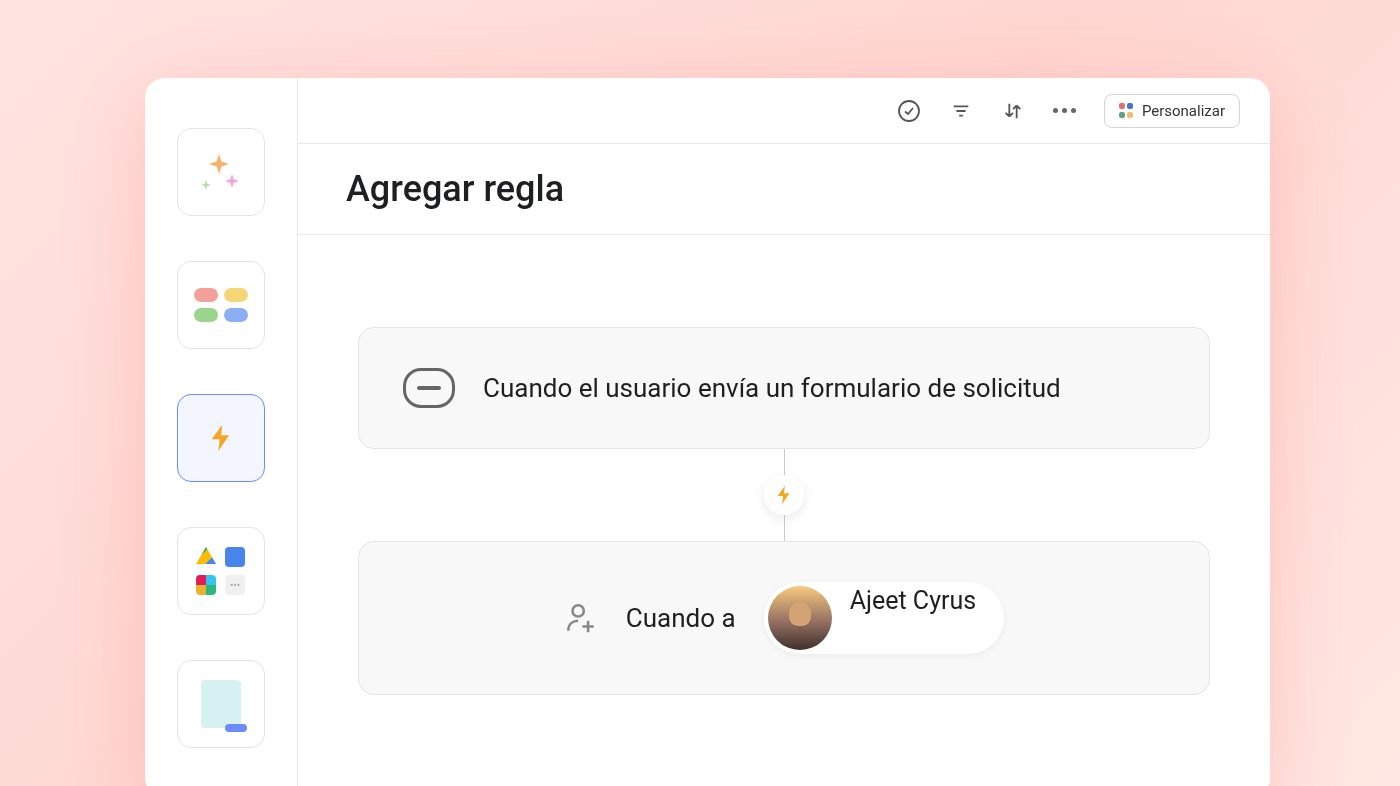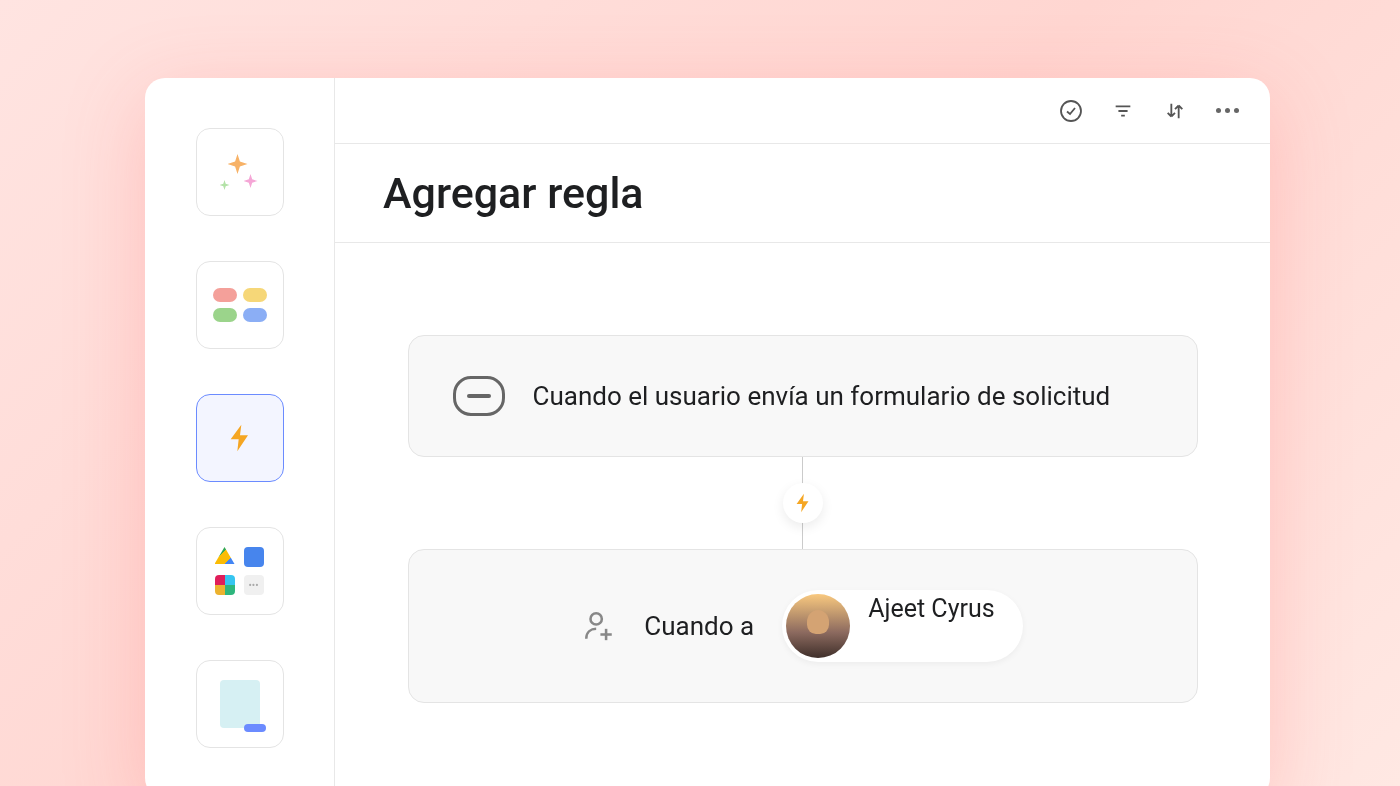--- a/index.html
+++ b/index.html
@@ -91,33 +91,33 @@
 .customize-grid span {
   width: 6px;
   height: 6px;
   border-radius: 2px;
 }
 .title-bar {
   padding: 24px 48px;
   border-bottom: 1px solid #e8e8e8;
 }
 .title-bar h1 {
-  font-size: 43px;
+  font-size: 36px;
   font-weight: 500;
   color: #1e1f21;
 }
 .canvas {
   flex: 1;
   padding: 92px 60px;
   display: flex;
   flex-direction: column;
   align-items: center;
 }
 .rule-card {
-  width: 790px;
+  width: 852px;
   background: #f8f8f8;
   border: 1px solid #e4e4e4;
   border-radius: 16px;
   padding: 40px 44px;
   display: flex;
   align-items: center;
   gap: 28px;
 }
 .rule-card-2 {
   justify-content: center;
@@ -326,20 +326,29 @@
           <path d="M8 4 L8 18 M8 18 L4 14 M8 18 L12 14"></path>
           <path d="M16 20 L16 6 M16 6 L12 10 M16 6 L20 10"></path>
         </svg>
       </div>
       <div class="topbar-icon">
         <div class="dots-h">
             <span></span>
             <span></span>
             <span></span>
           </div>
+      </div>
+      <div class="customize-btn">
+        <div class="customize-grid">
+          <span style="background:#f06a6a"></span>
+          <span style="background:#4573d2"></span>
+          <span style="background:#5da283"></span>
+          <span style="background:#f1bd6c"></span>
+        </div>
+        <span>Personalizar</span>
       </div>
     </div>
 
     <div class="title-bar">
       <h1>Agregar regla</h1>
     </div>
 
     <div class="canvas">
       <div class="rule-card">
         <div class="form-icon-wrap"></div>

